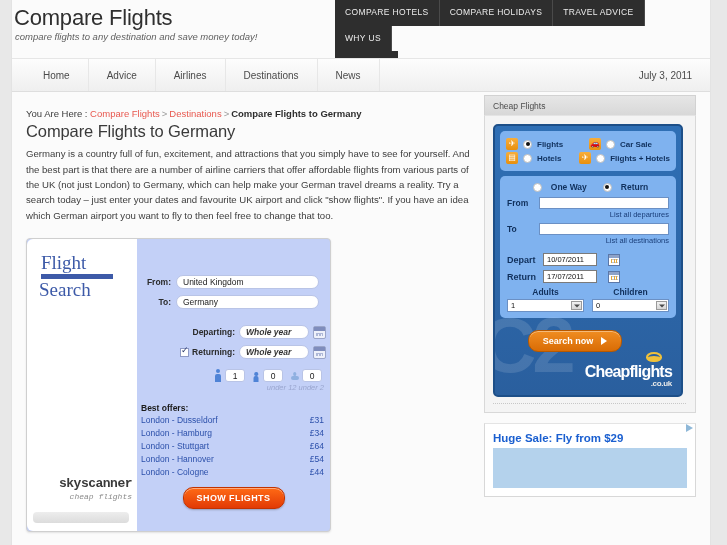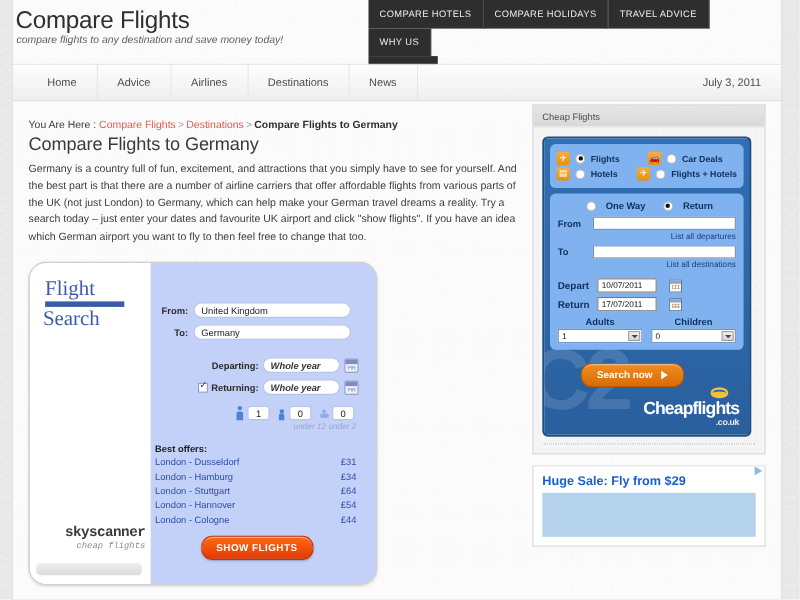--- a/index.html
+++ b/index.html
@@ -179,24 +179,23 @@
   }
 
   
   .ss-widget {
     position: relative;
     margin-top: 15px;
     width: 303px;
     height: 292px;
     background: #c3d0f7;
     border: 1px solid #cfcfcf;
-    border-radius: 16px;
+    border-radius: 4px;
     box-shadow: 0 1px 2px rgba(0,0,0,0.10);
     overflow: hidden;
-    padding-left: 12px;
   }
   .ss-left {
     position: absolute;
     left: 0; top: 0;
     width: 110px; height: 292px;
     background: #ffffff;
     border-radius: 6px 0 0 6px;
   }
   .ss-logo {
     position: absolute;
@@ -873,21 +872,21 @@
 
           <div class="cf">
 
             <div class="cf-panel types">
               <div class="cf-type-row">
                 <div class="cf-ico">✈</div>
                 <div class="radio on"></div>
                 <div class="cf-type-label" style="width:52px;">Flights</div>
                 <div class="cf-ico">🚗</div>
                 <div class="radio"></div>
-                <div class="cf-type-label">Car Deals</div>
+                <div class="cf-type-label">Car Sale</div>
               </div>
               <div class="cf-type-row">
                 <div class="cf-ico">▤</div>
                 <div class="radio"></div>
                 <div class="cf-type-label" style="width:52px;">Hotels</div>
                 <div class="cf-ico">✈</div>
                 <div class="radio"></div>
                 <div class="cf-type-label">Flights + Hotels</div>
               </div>
             </div>

